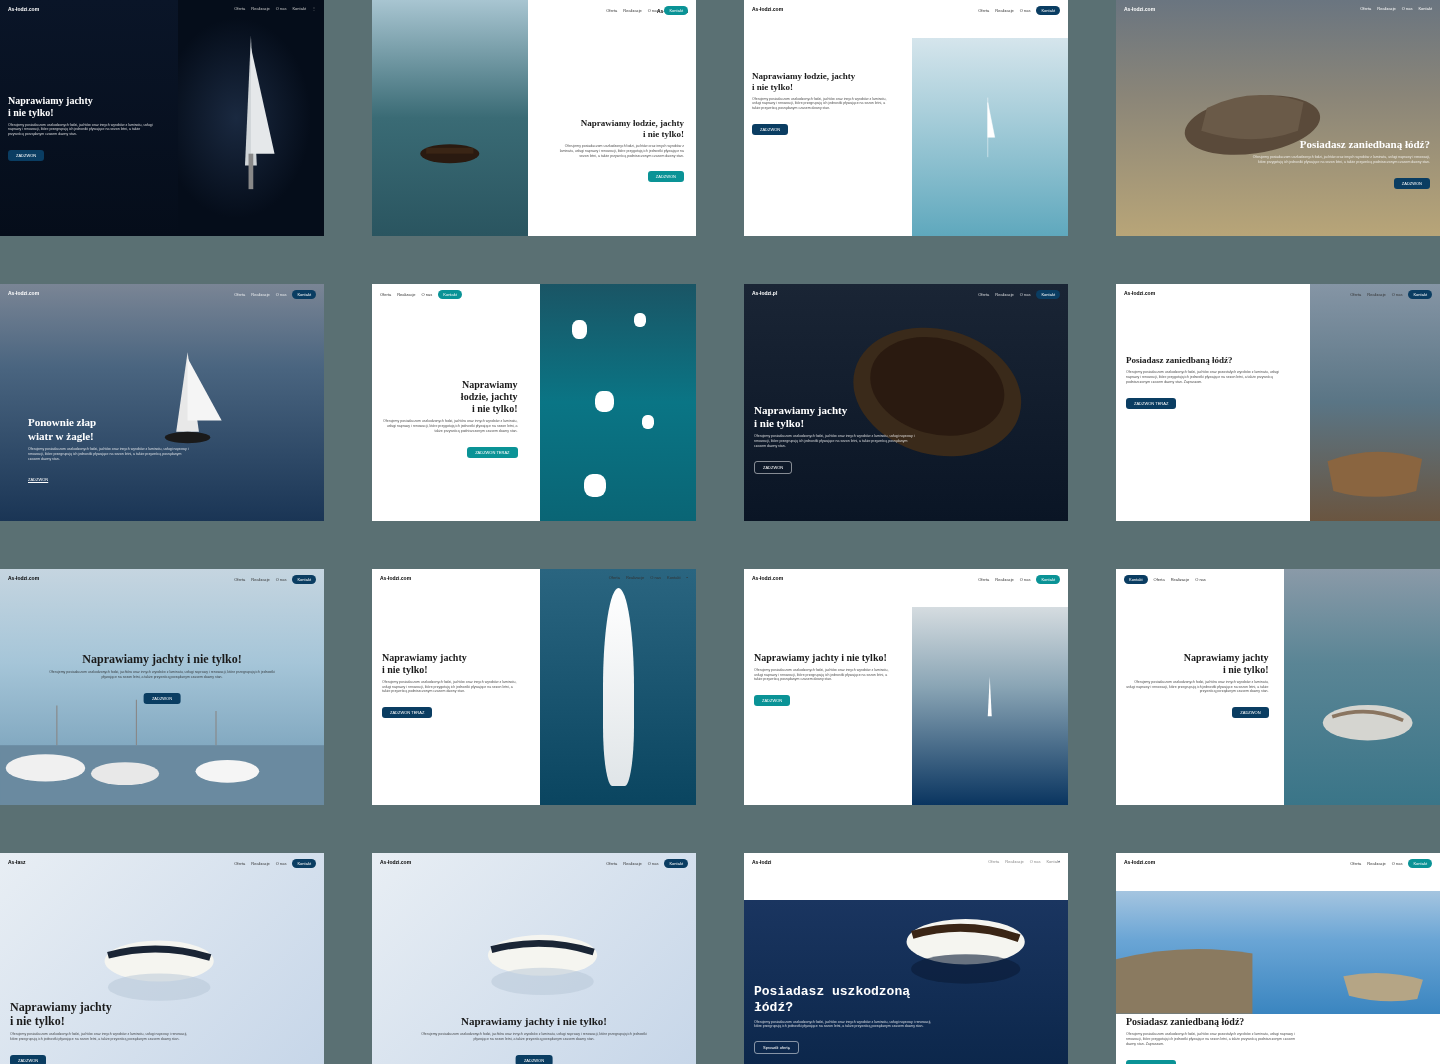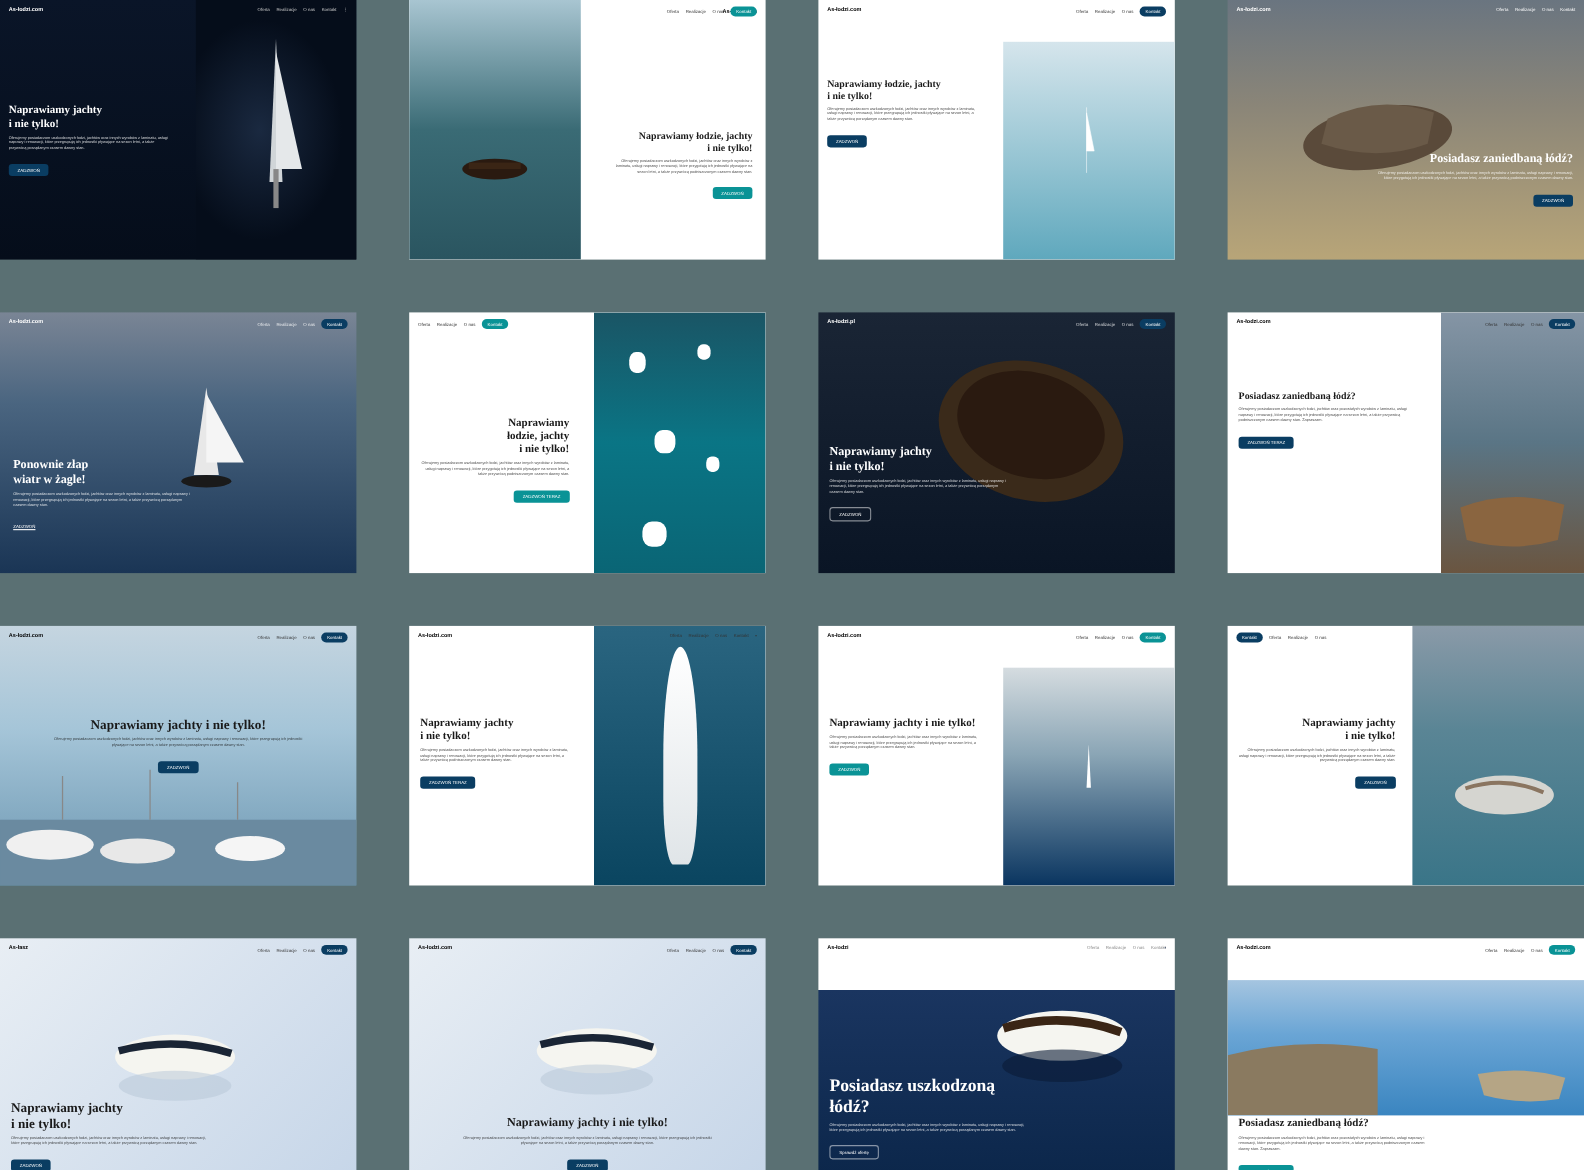--- a/index.html
+++ b/index.html
@@ -100,21 +100,21 @@
 .c3 .headline { font-size: 9px; }
 
 
 .c4 { background: linear-gradient(180deg, #6a7580 0%, #8a8578 40%, #b8a578 100%); }
 .c4 .content { right: 10px; bottom: 20%; width: 55%; text-align: right; color: #fff; }
 .c4 .headline { font-size: 11px; }
 .c4 .nav-item { color: #fff; }
 
 
 .c5 { background: linear-gradient(180deg, #7a8595 0%, #4a6580 35%, #1a3555 100%); }
-.c5 .content { left: 12px; bottom: 15%; width: 50%; color: #fff; margin-top: 48px; }
+.c5 .content { left: 28px; bottom: 15%; width: 50%; color: #fff; margin-top: 48px; }
 .c5 .headline { font-size: 11px; }
 .c5 .nav-item { color: rgba(255,255,255,0.85); }
 
 
 .c6 .img-area { right: 0; top: 0; width: 48%; height: 100%; background: linear-gradient(180deg, #1a5565 0%, #0a7585 50%, #0a6575 100%); }
 .c6 .content { left: 0; top: 40%; width: 48%; text-align: right; color: #1a1a1a; padding: 0 10px; }
 .c6 .headline { font-size: 10px; }
 .c6 .boat-dot { position: absolute; background: #fff; border-radius: 40%; }
 
 
@@ -155,21 +155,21 @@
 .c13 .headline { font-size: 12px; }
 
 
 .c14 { background: linear-gradient(135deg, #e8eef4 0%, #c5d5e8 100%); }
 .c14 .content { left: 50%; transform: translateX(-50%); bottom: 10%; width: 70%; text-align: center; color: #1a1a1a; }
 .c14 .headline { font-size: 11px; }
 
 
 .c15 { background: linear-gradient(180deg, #fff 0%, #fff 20%, #1a3560 20%, #0a2548 100%); }
 .c15 .content { left: 10px; bottom: 15%; width: 55%; color: #fff; }
-.c15 .headline { font-size: 16px; }
+.c15 .headline { font-size: 13px; font-family: Liberation Mono, monospace; }
 
 
 .c16 { background: #fff; }
 .c16 .img-area { left: 0; top: 16%; width: 100%; height: 52%; background: linear-gradient(180deg, #a5c5e0 0%, #6aa5d5 40%, #3a85c0 100%); }
 .c16 .content { left: 10px; bottom: 8%; width: 55%; color: #1a1a1a; }
 .c16 .headline { font-size: 10px; }
 
 .boat-svg {
   position: absolute;
   width: 100%;

